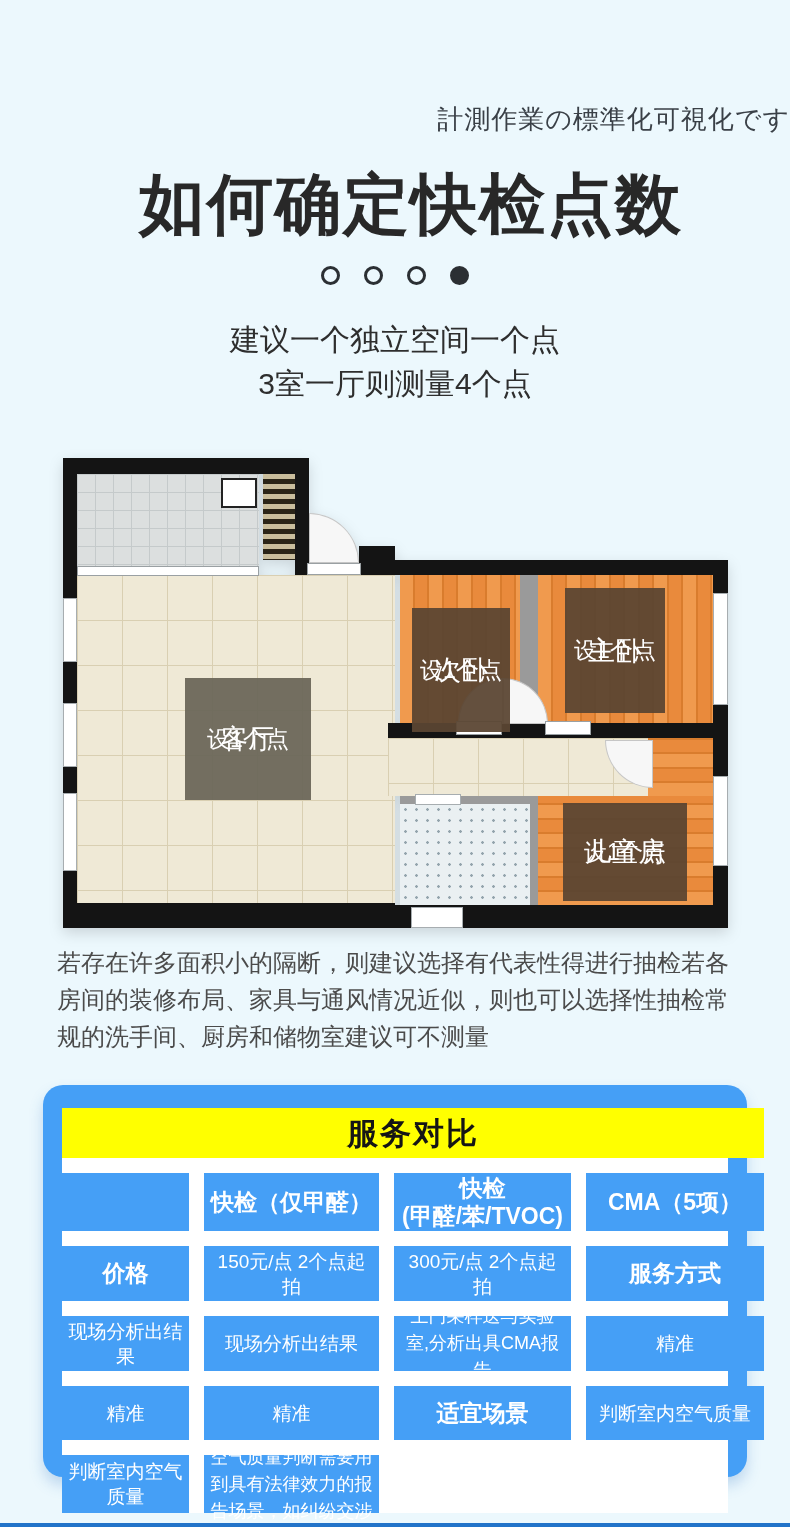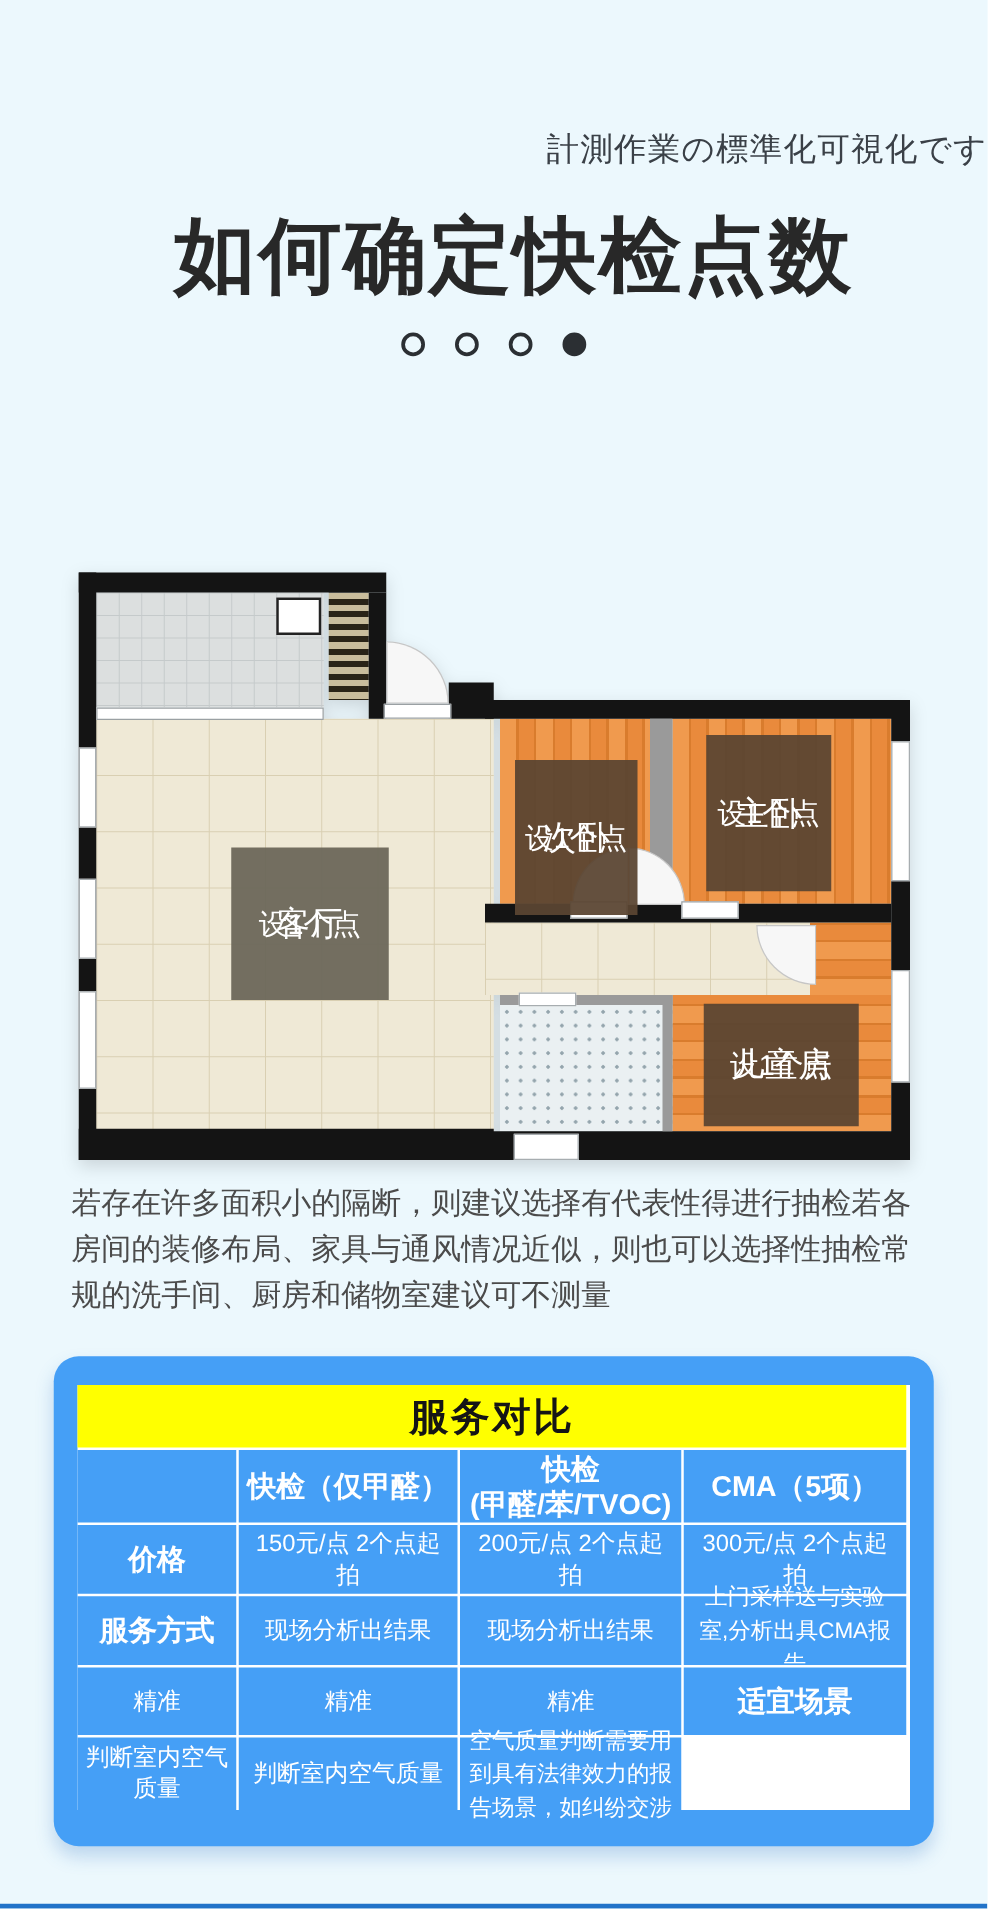--- a/index.html
+++ b/index.html
@@ -50,21 +50,21 @@
 
   
   .note{position:absolute;left:57px;top:944px;width:682px;margin:0;
     font-size:24px;line-height:37px;color:#4b4b4b;}
 
   
   .card{position:absolute;left:43px;top:1085px;width:704px;height:392px;
     background:#459ff6;border-radius:20px;box-shadow:0 8px 14px rgba(70,130,200,.28);}
   .grid{position:absolute;left:19px;top:23px;width:666px;
     display:grid;grid-template-columns:127px 175px 177px 178px;
-    grid-template-rows:50px 58px 55px 55px 54px 58px;gap:2px;background:#ffffff;}
+    grid-template-rows:50px 58px 55px 55px 54px 58px;gap:15px;background:#ffffff;}
   .cell{background:#459ff6;color:#ffffff;display:flex;flex-direction:column;
     align-items:center;justify-content:center;text-align:center;padding:0 6px;
     font-size:19px;line-height:25px;}
   .cell.title-cell{grid-column:1 / -1;background:#ffff00;color:#151515;
     font-size:31px;font-weight:bold;letter-spacing:2px;}
   .cell.head{font-weight:bold;font-size:23px;line-height:28px;}
   .cell.rowlabel{font-weight:bold;font-size:23px;}
   .cell.small{font-size:18px;line-height:27px;}
   .cell .l2:empty{display:none;}
 
@@ -78,20 +78,24 @@
   <div class="subtitle">計測作業の標準化可視化です</div>
   <h1 class="title">如何确定快检点数</h1>
 
   <div class="dots">
     <span class="dot"></span>
     <span class="dot"></span>
     <span class="dot"></span>
     <span class="dot filled"></span>
   </div>
 
+  <div class="advice">
+    <div>建议一个独立空间一个点</div>
+    <div>3室一厅则测量4个点</div>
+  </div>
 
   <div class="plan">
 
     <div class="balcony" style="left:14px;top:16px;width:182px;height:92px;"></div>
     <div class="floor-beige" style="left:14px;top:117px;width:318px;height:330px;"></div>
     <div class="floor-beige" style="left:325px;top:280px;width:325px;height:58px;"></div>
     <div class="wood-h" style="left:585px;top:280px;width:65px;height:58px;"></div>
     <div class="wood-v" style="left:337px;top:117px;width:120px;height:148px;"></div>
     <div class="wood-v" style="left:475px;top:117px;width:175px;height:148px;"></div>
     <div class="bath" style="left:337px;top:346px;width:138px;height:101px;"></div>
@@ -162,21 +166,20 @@
         <span>快检</span>
         <span class="l2">(甲醛/苯/TVOC)</span>
       </div>
       <div class="cell head">
         <span>CMA（5项）</span>
 
       </div>
 
       <div class="cell rowlabel">价格</div>
       <div class="cell">150元/点 2个点起拍</div>
-      <div class="cell">200元/点 2个点起拍</div>
       <div class="cell">300元/点 2个点起拍</div>
 
       <div class="cell rowlabel">服务方式</div>
       <div class="cell">现场分析出结果</div>
       <div class="cell">现场分析出结果</div>
       <div class="cell small">上门采样送与实验室,分析出具CMA报告</div>
 
       <div class="cell">精准</div>
       <div class="cell">精准</div>
       <div class="cell">精准</div>

